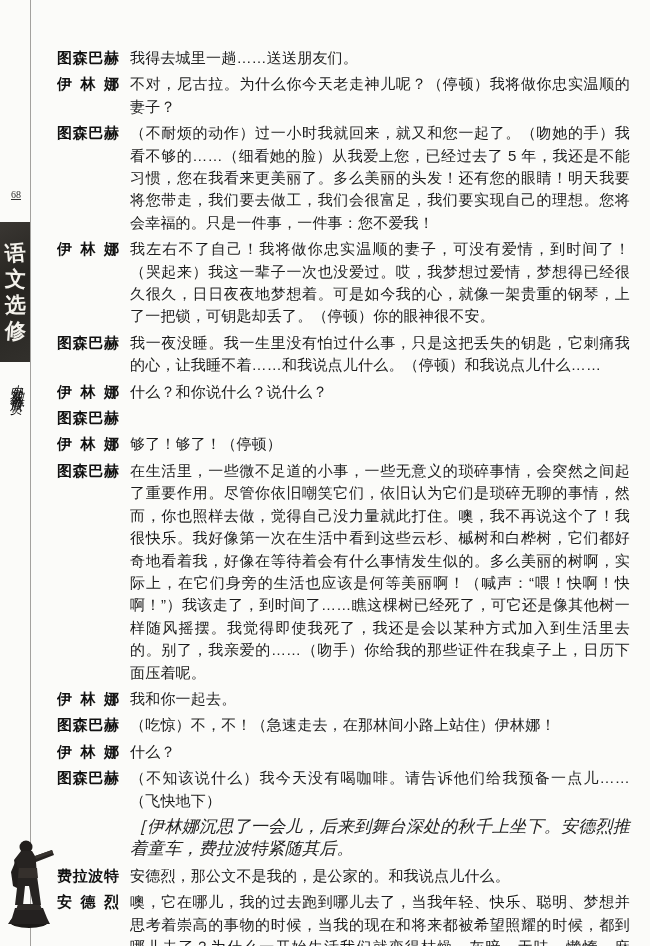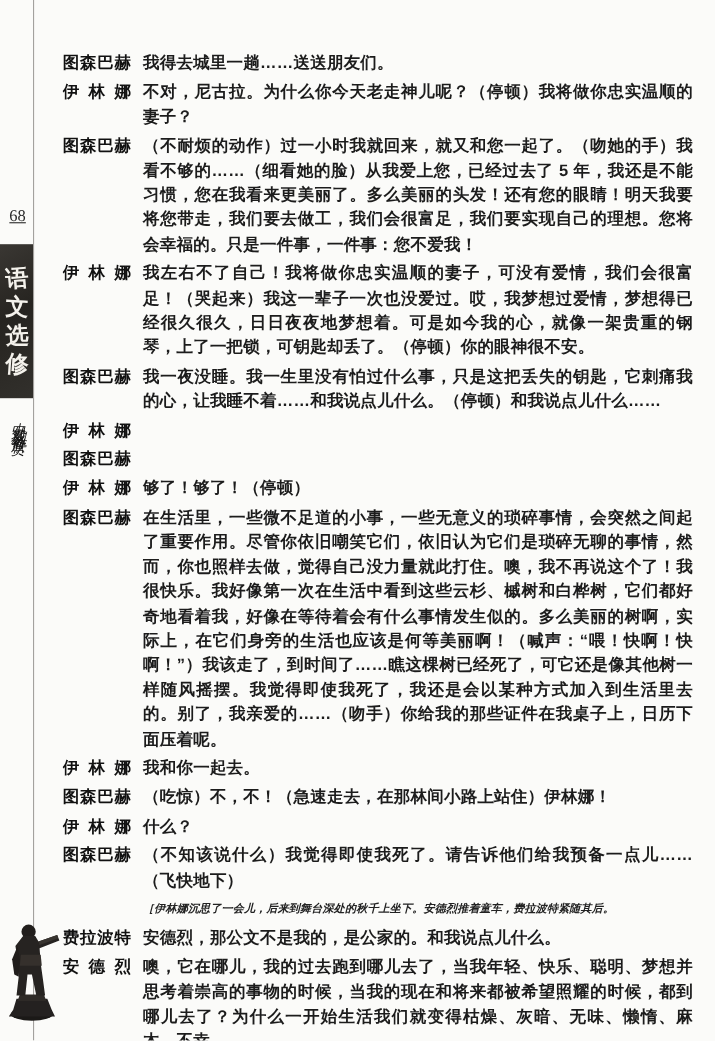--- a/index.html
+++ b/index.html
@@ -4,21 +4,21 @@
 <style>
   html,body{margin:0;padding:0;}
   body{
     width:650px;height:946px;position:relative;overflow:hidden;
     background:#fbfbf9;color:#1c1c1c;
     font-family:"Liberation Sans","DejaVu Sans",sans-serif;
   }
   .sidebar-line{position:absolute;left:30px;top:0;width:1px;height:946px;background:#a3a19e;}
   .page-number{
     position:absolute;left:4px;top:189px;width:24px;text-align:center;
-    font-size:15px;color:#2b2b2b;font-family:"Liberation Serif","DejaVu Serif",serif;text-decoration:underline;
+    font-size:10px;color:#2b2b2b;font-family:"Liberation Serif","DejaVu Serif",serif;text-decoration:underline;
   }
   .series-block{
     position:absolute;left:0;top:222px;width:30px;height:140px;
     background:linear-gradient(150deg,#3a3733 0%,#262420 45%,#32302c 100%);
     display:flex;flex-direction:column;align-items:center;justify-content:center;gap:5px;
   }
   .series-block span{
     color:#f4f2ec;font-size:21px;font-weight:bold;line-height:1;
     font-family:"DejaVu Sans",sans-serif;
   }
@@ -35,24 +35,24 @@
   .statue{position:absolute;left:5px;top:838px;width:52px;height:94px;}
   .main{position:absolute;left:57px;top:47px;width:573px;}
   .row{display:flex;margin-bottom:4px;}
   .speaker{
     width:62px;min-width:62px;margin-right:11px;
     font-weight:bold;font-size:15px;line-height:22.4px;color:#111;
     text-align:justify;text-align-last:justify;height:22.4px;overflow:hidden;
   }
   .text{
     flex:1;font-size:15px;line-height:22.4px;text-align:justify;
-    letter-spacing:0.2px;color:#1c1c1c;font-weight:bold;
+    letter-spacing:0.2px;color:#1c1c1c;
   }
   .row.stage .text{
-    font-style:italic;font-size:10px;color:#222;
+    font-style:italic;font-size:17px;color:#222;
     font-family:"Liberation Serif","DejaVu Serif",serif;
   }
 </style>
 </head>
 <body>
 
 <div class="sidebar-line"></div>
 
 <div class="page-number">68</div>
 
@@ -84,28 +84,29 @@
   <div class="row">
     <span class="speaker">伊林娜</span>
     <div class="text">不对，尼古拉。为什么你今天老走神儿呢？（停顿）我将做你忠实温顺的妻子？</div>
   </div>
   <div class="row">
     <span class="speaker">图森巴赫</span>
     <div class="text">（不耐烦的动作）过一小时我就回来，就又和您一起了。（吻她的手）我看不够的……（细看她的脸）从我爱上您，已经过去了 5 年，我还是不能习惯，您在我看来更美丽了。多么美丽的头发！还有您的眼睛！明天我要将您带走，我们要去做工，我们会很富足，我们要实现自己的理想。您将会幸福的。只是一件事，一件事：您不爱我！</div>
   </div>
   <div class="row">
     <span class="speaker">伊林娜</span>
-    <div class="text">我左右不了自己！我将做你忠实温顺的妻子，可没有爱情，我们会很富足！（哭起来）我这一辈子一次也没爱过。哎，我梦想过爱情，梦想得已经很久很久，日日夜夜地梦想着。可是如今我的心，就像一架贵重的钢琴，上了一把锁，可钥匙却丢了。（停顿）你的眼神很不安。</div>
+    <div class="text">我左右不了自己！我将做你忠实温顺的妻子，可没有爱情，到时间了！（哭起来）我这一辈子一次也没爱过。哎，我梦想过爱情，梦想得已经很久很久，日日夜夜地梦想着。可是如今我的心，就像一架贵重的钢琴，上了一把锁，可钥匙却丢了。（停顿）你的眼神很不安。</div>
   </div>
   <div class="row">
     <span class="speaker">图森巴赫</span>
     <div class="text">我一夜没睡。我一生里没有怕过什么事，只是这把丢失的钥匙，它刺痛我的心，让我睡不着……和我说点儿什么。（停顿）和我说点儿什么……</div>
   </div>
   <div class="row">
     <span class="speaker">伊林娜</span>
+    <div class="text">什么？和你说什么？说什么？</div>
   </div>
   <div class="row">
     <span class="speaker">图森巴赫</span>
   </div>
   <div class="row">
     <span class="speaker">伊林娜</span>
     <div class="text">够了！够了！（停顿）</div>
   </div>
   <div class="row">
     <span class="speaker">图森巴赫</span>
@@ -118,21 +119,21 @@
   <div class="row">
     <span class="speaker">图森巴赫</span>
     <div class="text">（吃惊）不，不！（急速走去，在那林间小路上站住）伊林娜！</div>
   </div>
   <div class="row">
     <span class="speaker">伊林娜</span>
     <div class="text">什么？</div>
   </div>
   <div class="row">
     <span class="speaker">图森巴赫</span>
-    <div class="text">（不知该说什么）我觉得即使我死了。请告诉他们给我预备一点儿……（飞快地下）</div>
+    <div class="text">（不知该说什么）我今天没有喝咖啡。请告诉他们给我预备一点儿……（飞快地下）</div>
   </div>
   <div class="row stage">
     <span class="speaker"></span>
     <div class="text">［伊林娜沉思了一会儿，后来到舞台深处的秋千上坐下。安德烈推着童车，费拉波特紧随其后。</div>
   </div>
   <div class="row">
     <span class="speaker">费拉波特</span>
     <div class="text">安德烈，那公文不是我的，是公家的。和我说点儿什么。</div>
   </div>
   <div class="row">

